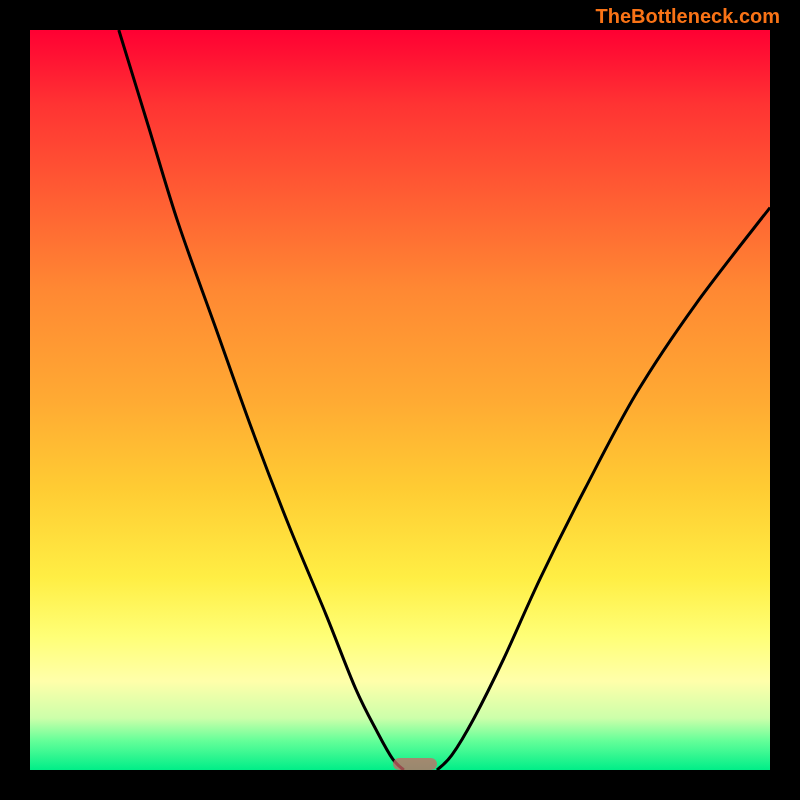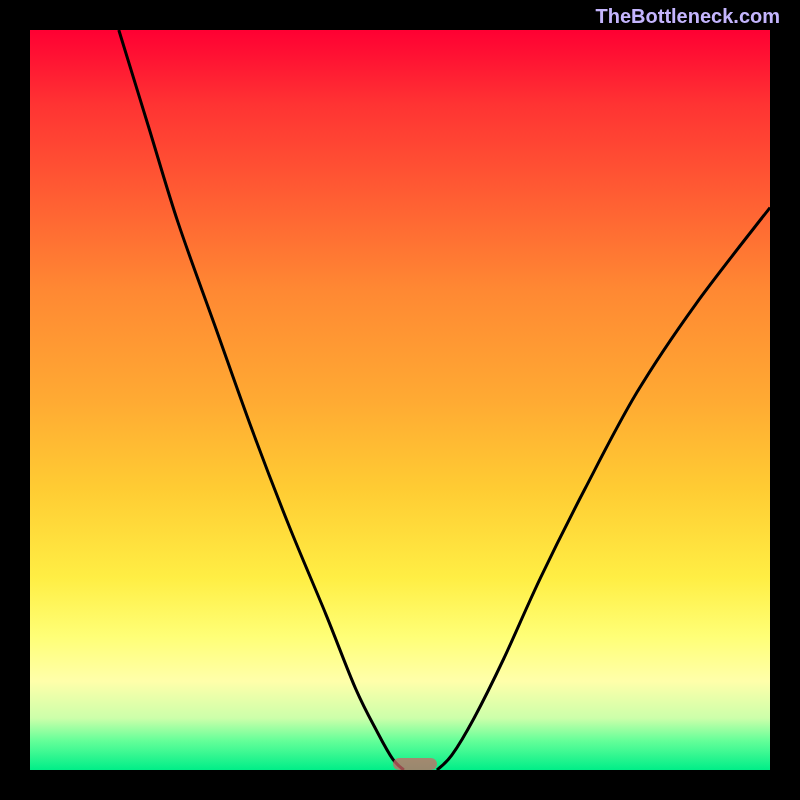--- a/index.html
+++ b/index.html
@@ -8,21 +8,21 @@
     width: 800px;
     height: 800px;
     background: #000;
     position: relative;
     font-family: Arial, sans-serif;
   }
   .watermark {
     position: absolute;
     top: 5px;
     right: 20px;
-    color: #c4b5fd;
+    color: #f97316;
     font-size: 20px;
     font-weight: bold;
     z-index: 10;
   }
   .plot-area {
     position: absolute;
     top: 30px;
     left: 30px;
     width: 740px;
     height: 740px;

